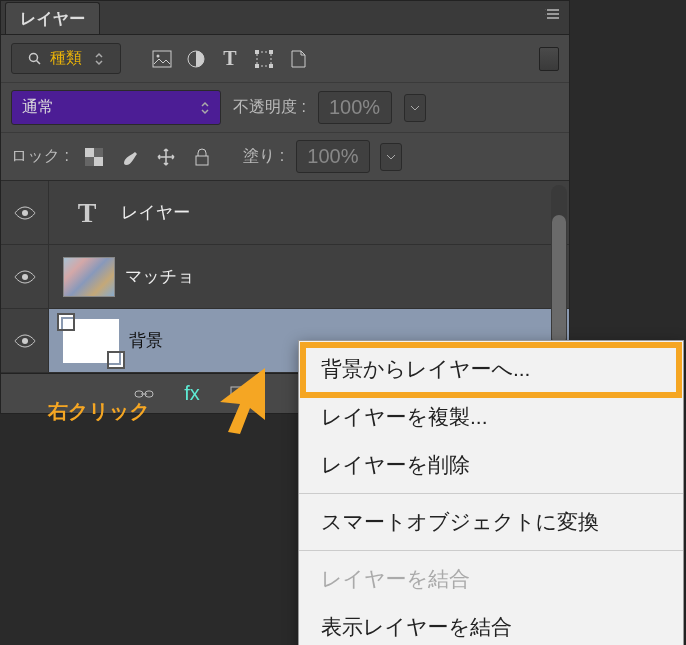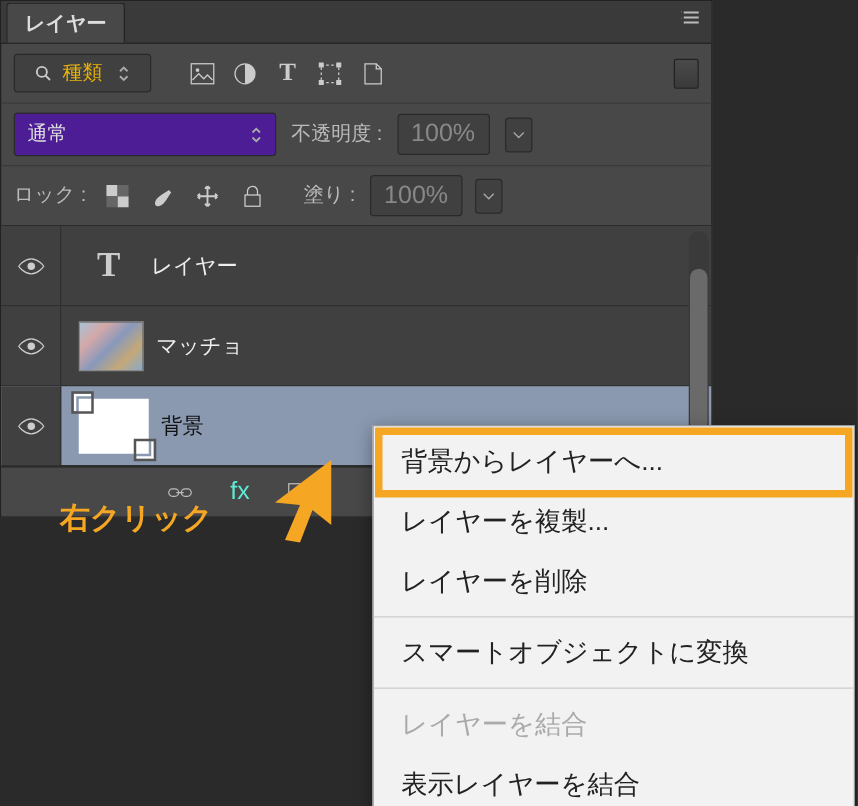--- a/index.html
+++ b/index.html
@@ -230,21 +230,21 @@
     left: 210px;
     top: 362px;
     pointer-events: none;
     z-index: 5;
   }
   .right-click-label {
     position: absolute;
     left: 48px;
     top: 398px;
     color: #f5a623;
-    font-size: 24px;
+    font-size: 20px;
     font-weight: bold;
     z-index: 6;
   }
   
   .context-menu {
     position: absolute;
     left: 298px;
     top: 340px;
     width: 386px;
     background: #f2f2f2;

